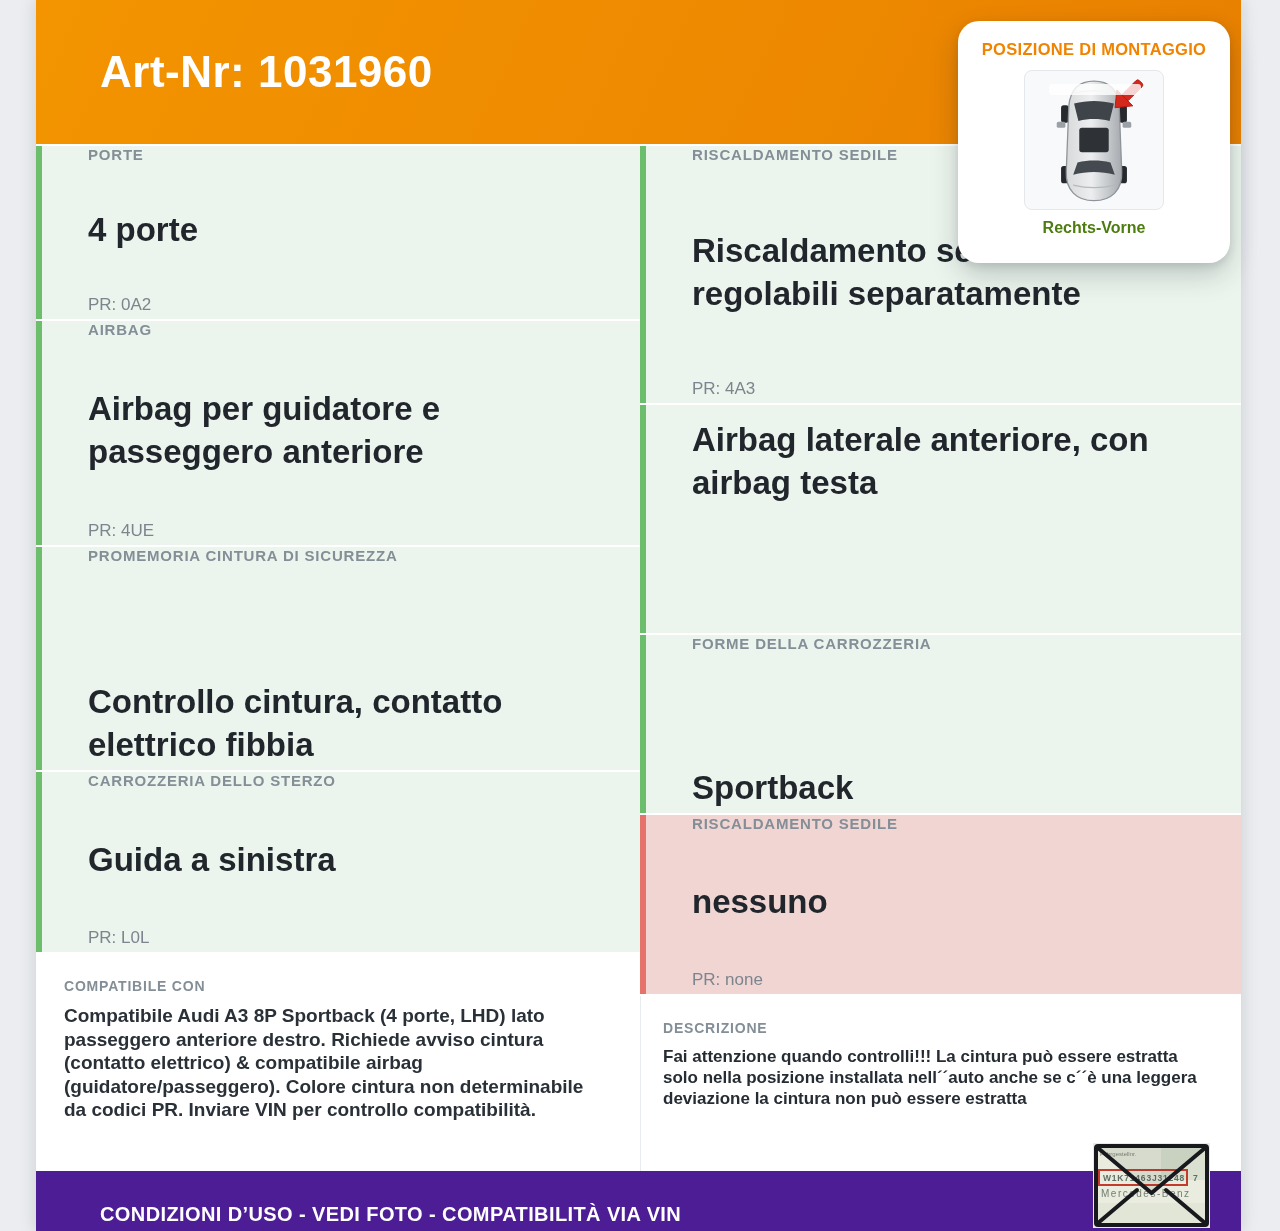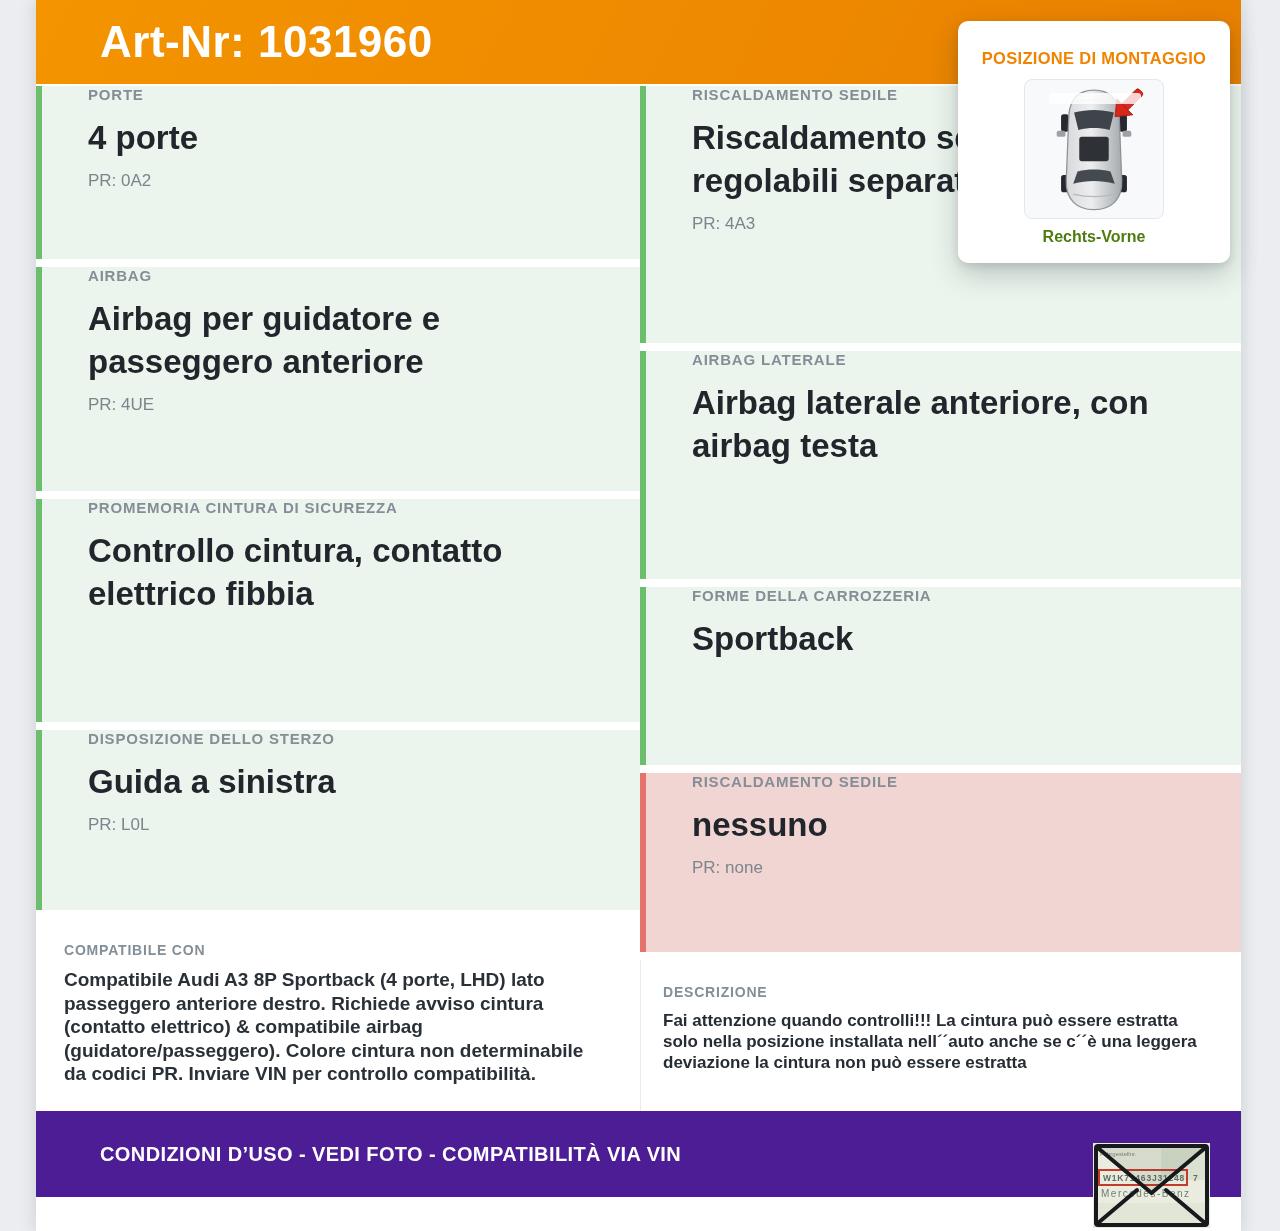--- a/index.html
+++ b/index.html
@@ -10,39 +10,39 @@
     overflow:hidden;position:relative;
   }
   .content{
     position:absolute;left:36px;top:0;
     width:1205px;height:1231px;
     background:#FFFFFF;
     box-shadow:0 0 16px rgba(20,30,40,.15);
   }
   
   .header{
-    height:84px;
+    height:144px;
     background:linear-gradient(115deg,#F39400 0%,#EE8A00 55%,#E88000 100%);
     display:flex;align-items:center;
     padding-left:64px;box-sizing:border-box;
   }
   .header h1{
     margin:0;color:#FFFFFF;font-size:44px;font-weight:800;letter-spacing:.5px;
   }
   
   .cols{display:flex;height:1027px;background:#FFFFFF;}
   .col{display:flex;flex-direction:column;padding-top:2px;box-sizing:border-box;}
   .col-left{width:604px;}
   .col-right{width:601px;}
   .card{
     border-left:6px solid #6CBE6C;
     background:#ECF5ED;
-    margin-bottom:8px;
-    display:flex;flex-direction:column;justify-content:flex-start;
-    padding:0 30px 12px 46px;box-sizing:border-box;
+    margin-bottom:2px;
+    display:flex;flex-direction:column;justify-content:space-between;
+    padding:0 30px 4px 46px;box-sizing:border-box;
   }
   .card.red{border-left-color:#E5736C;background:#F0D5D3;}
   .card-label{font-size:15px;font-weight:700;color:#848E97;letter-spacing:.8px;}
   .card-title{
     font-size:33px;line-height:43px;font-weight:700;color:#21262C;
     margin-top:13px;max-width:510px;
   }
   .col-right .card-title{max-width:500px;}
   .card-pr{font-size:17px;color:#7C858D;margin-top:12px;}
   .info{
@@ -57,24 +57,24 @@
   .footer{
     height:86px;background:#4c1d95;
     display:flex;align-items:center;
     padding-left:64px;box-sizing:border-box;
   }
   .footer-text{color:#FFFFFF;font-size:20px;font-weight:700;letter-spacing:.4px;}
   
   .mount-card{
     position:absolute;left:922px;top:21px;
     width:272px;height:242px;
-    background:#FFFFFF;border-radius:10px;
+    background:#FFFFFF;border-radius:21px;
     box-shadow:0 12px 28px rgba(25,35,45,.22),0 3px 8px rgba(0,0,0,.10);
     display:flex;flex-direction:column;align-items:center;
-    padding-top:28px;box-sizing:border-box;
+    padding-top:19px;box-sizing:border-box;
   }
   .mount-title{font-size:16.5px;font-weight:800;color:#F08300;letter-spacing:.3px;}
   .frame{
     width:140px;height:140px;margin:11px 0 9px;
     border:1px solid #E4E8EB;border-radius:8px;background:#F8F9FB;
     display:flex;align-items:center;justify-content:center;
     position:relative;box-sizing:border-box;
   }
   .ghost{
     position:absolute;top:13px;left:24px;width:92px;height:11px;
@@ -104,38 +104,37 @@
       <div class="card" style="height:224px">
         <div class="card-label">AIRBAG</div>
         <div class="card-title">Airbag per guidatore e passeggero anteriore</div>
         <div class="card-pr">PR: 4UE</div>
       </div>
       <div class="card" style="height:223px">
         <div class="card-label">PROMEMORIA CINTURA DI SICUREZZA</div>
         <div class="card-title">Controllo cintura, contatto elettrico fibbia</div>
       </div>
       <div class="card" style="height:180px">
-        <div class="card-label">DISPOSIZIONE DELLO STERZO</div>
+        <div class="card-label">CARROZZERIA DELLO STERZO</div>
         <div class="card-title">Guida a sinistra</div>
         <div class="card-pr">PR: L0L</div>
       </div>
       <div class="info">
         <div class="info-label">COMPATIBILE CON</div>
         <div class="info-text">Compatibile Audi A3 8P Sportback (4 porte, LHD) lato passeggero anteriore destro. Richiede avviso cintura (contatto elettrico) &amp; compatibile airbag (guidatore/passeggero). Colore cintura non determinabile da codici PR. Inviare VIN per controllo compatibilità.</div>
       </div>
     </div>
 
     <div class="col col-right">
       <div class="card" style="height:257px">
         <div class="card-label">RISCALDAMENTO SEDILE</div>
         <div class="card-title">Riscaldamento sedili anteriori regolabili separatamente</div>
         <div class="card-pr">PR: 4A3</div>
       </div>
       <div class="card" style="height:228px">
-        <div class="card-label">AIRBAG LATERALE</div>
         <div class="card-title">Airbag laterale anteriore, con airbag testa</div>
       </div>
       <div class="card" style="height:178px">
         <div class="card-label">FORME DELLA CARROZZERIA</div>
         <div class="card-title">Sportback</div>
       </div>
       <div class="card red" style="height:179px">
         <div class="card-label">RISCALDAMENTO SEDILE</div>
         <div class="card-title">nessuno</div>
         <div class="card-pr">PR: none</div>

